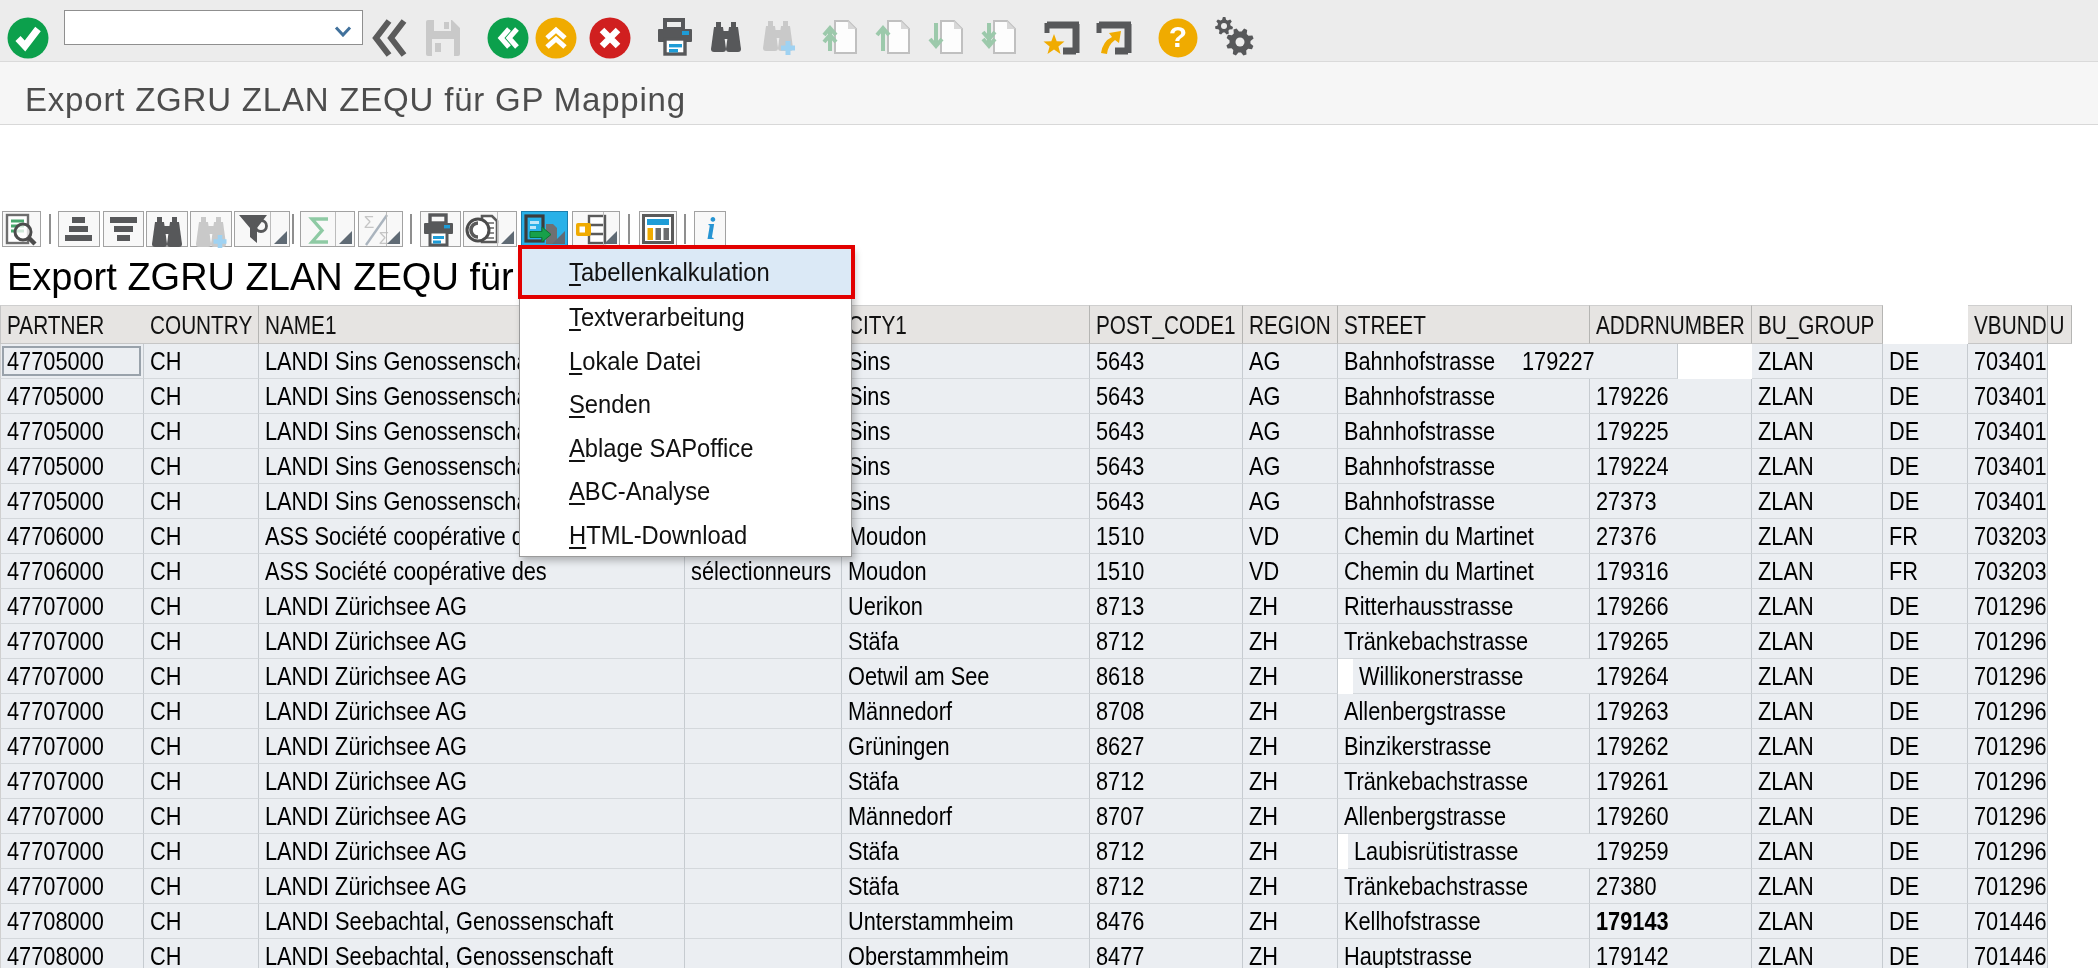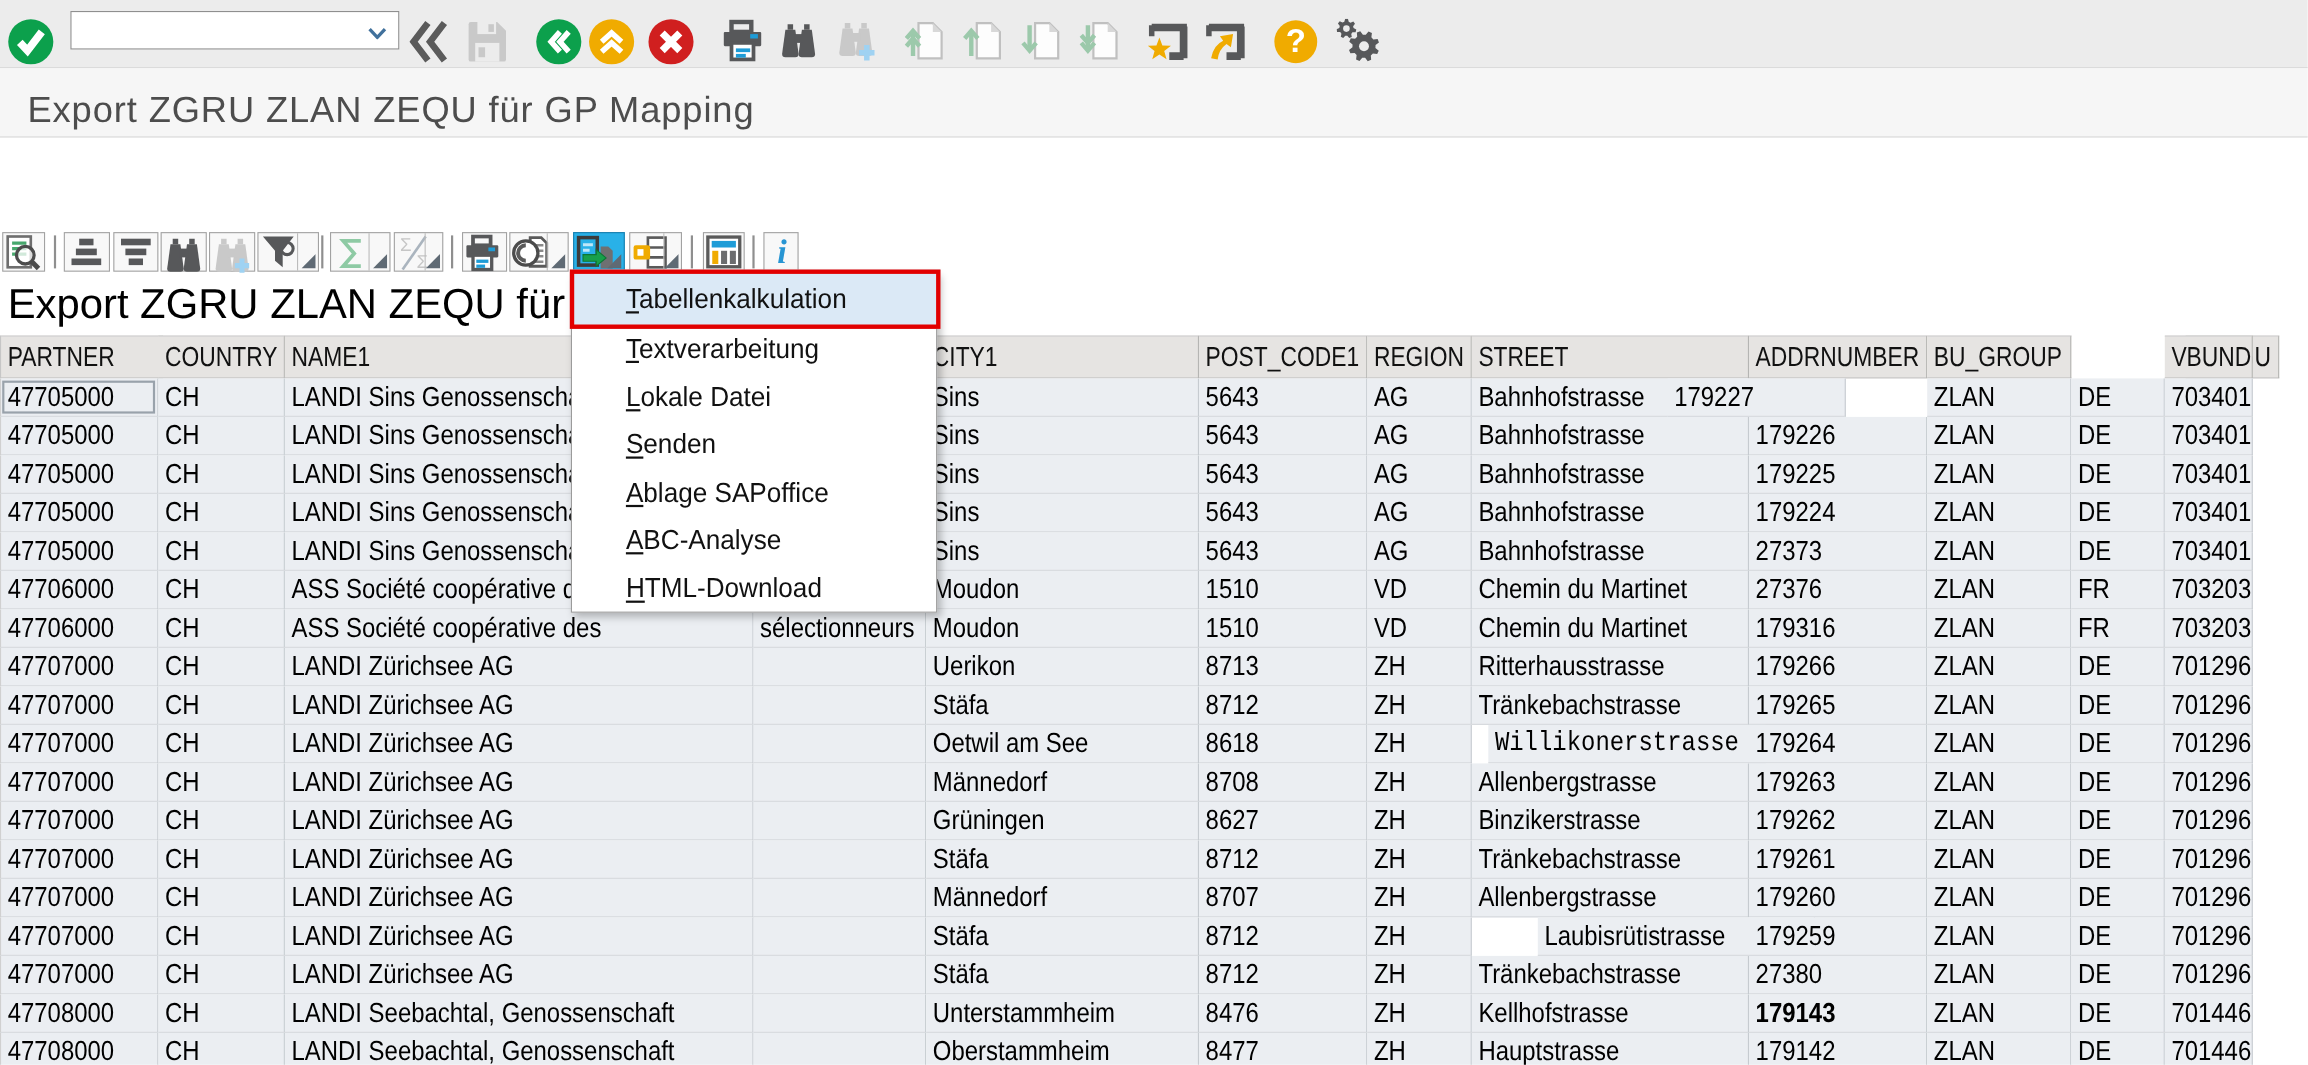--- a/index.html
+++ b/index.html
@@ -357,21 +357,21 @@
 <div class="dc" style="left:1752px;top:624px;width:131px;"><s>ZLAN</s></div>
 <div class="dc" style="left:1883px;top:624px;width:85px;"><s>DE</s></div>
 <div class="dc" style="left:1968px;top:624px;width:80px;"><s>701296</s></div>
 <div class="dc" style="left:0px;top:659px;width:144px;border-left:1px solid #d0d0d0;"><s>47707000</s></div>
 <div class="dc" style="left:144px;top:659px;width:115px;"><s>CH</s></div>
 <div class="dc" style="left:259px;top:659px;width:426px;"><s>LANDI Zürichsee AG</s></div>
 <div class="dc" style="left:685px;top:659px;width:157px;"><s></s></div>
 <div class="dc" style="left:842px;top:659px;width:248px;"><s>Oetwil am See</s></div>
 <div class="dc" style="left:1090px;top:659px;width:153px;"><s>8618</s></div>
 <div class="dc" style="left:1243px;top:659px;width:95px;"><s>ZH</s></div>
-<div class="dc" style="left:1353px;top:659px;width:252px;font-family:Liberation Mono, monospace;"><s>Willikonerstrasse</s></div>
+<div class="dc" style="left:1353px;top:659px;width:252px;"><s>Willikonerstrasse</s></div>
 <div class="dc" style="left:1590px;top:659px;width:162px;"><s>179264</s></div>
 <div class="dc" style="left:1752px;top:659px;width:131px;"><s>ZLAN</s></div>
 <div class="dc" style="left:1883px;top:659px;width:85px;"><s>DE</s></div>
 <div class="dc" style="left:1968px;top:659px;width:80px;"><s>701296</s></div>
 <div class="dc" style="left:0px;top:694px;width:144px;border-left:1px solid #d0d0d0;"><s>47707000</s></div>
 <div class="dc" style="left:144px;top:694px;width:115px;"><s>CH</s></div>
 <div class="dc" style="left:259px;top:694px;width:426px;"><s>LANDI Zürichsee AG</s></div>
 <div class="dc" style="left:685px;top:694px;width:157px;"><s></s></div>
 <div class="dc" style="left:842px;top:694px;width:248px;"><s>Männedorf</s></div>
 <div class="dc" style="left:1090px;top:694px;width:153px;"><s>8708</s></div>
@@ -417,21 +417,21 @@
 <div class="dc" style="left:1752px;top:799px;width:131px;"><s>ZLAN</s></div>
 <div class="dc" style="left:1883px;top:799px;width:85px;"><s>DE</s></div>
 <div class="dc" style="left:1968px;top:799px;width:80px;"><s>701296</s></div>
 <div class="dc" style="left:0px;top:834px;width:144px;border-left:1px solid #d0d0d0;"><s>47707000</s></div>
 <div class="dc" style="left:144px;top:834px;width:115px;"><s>CH</s></div>
 <div class="dc" style="left:259px;top:834px;width:426px;"><s>LANDI Zürichsee AG</s></div>
 <div class="dc" style="left:685px;top:834px;width:157px;"><s></s></div>
 <div class="dc" style="left:842px;top:834px;width:248px;"><s>Stäfa</s></div>
 <div class="dc" style="left:1090px;top:834px;width:153px;"><s>8712</s></div>
 <div class="dc" style="left:1243px;top:834px;width:95px;"><s>ZH</s></div>
-<div class="dc" style="left:1398px;top:834px;width:252px;"><s>Laubisrütistrasse</s></div>
+<div class="dc" style="left:1348px;top:834px;width:252px;"><s>Laubisrütistrasse</s></div>
 <div class="dc" style="left:1590px;top:834px;width:162px;"><s>179259</s></div>
 <div class="dc" style="left:1752px;top:834px;width:131px;"><s>ZLAN</s></div>
 <div class="dc" style="left:1883px;top:834px;width:85px;"><s>DE</s></div>
 <div class="dc" style="left:1968px;top:834px;width:80px;"><s>701296</s></div>
 <div class="dc" style="left:0px;top:869px;width:144px;border-left:1px solid #d0d0d0;"><s>47707000</s></div>
 <div class="dc" style="left:144px;top:869px;width:115px;"><s>CH</s></div>
 <div class="dc" style="left:259px;top:869px;width:426px;"><s>LANDI Zürichsee AG</s></div>
 <div class="dc" style="left:685px;top:869px;width:157px;"><s></s></div>
 <div class="dc" style="left:842px;top:869px;width:248px;"><s>Stäfa</s></div>
 <div class="dc" style="left:1090px;top:869px;width:153px;"><s>8712</s></div>

